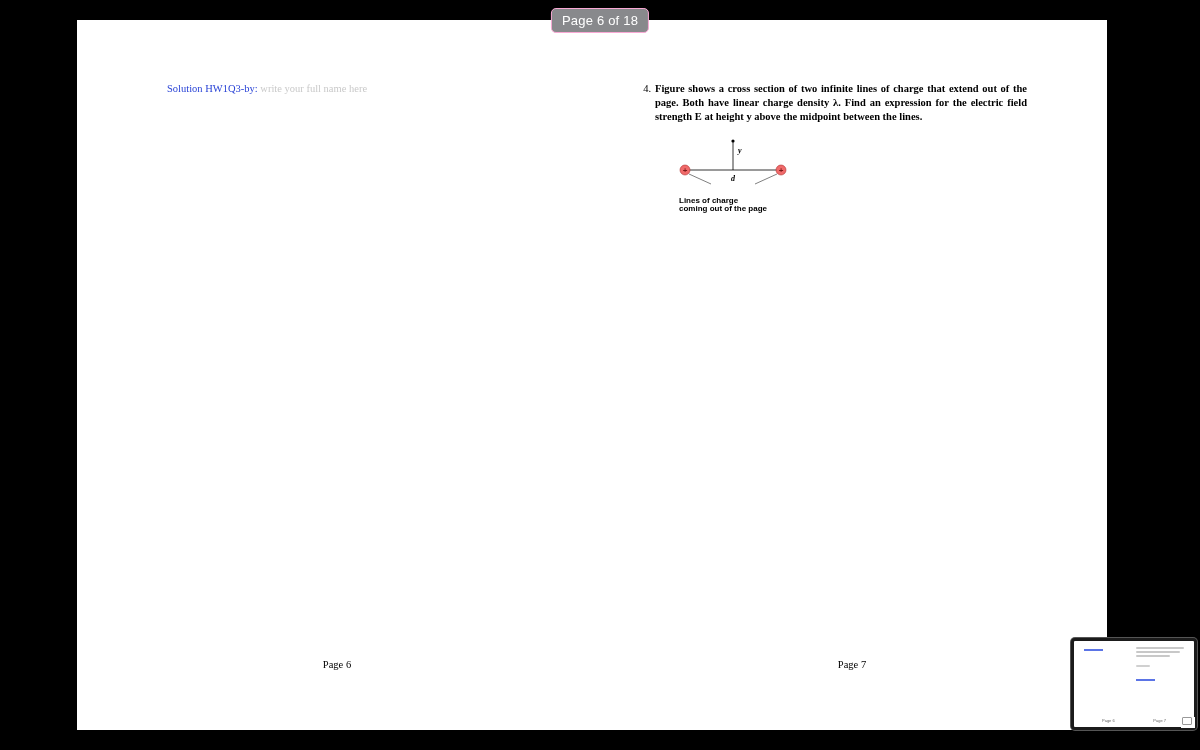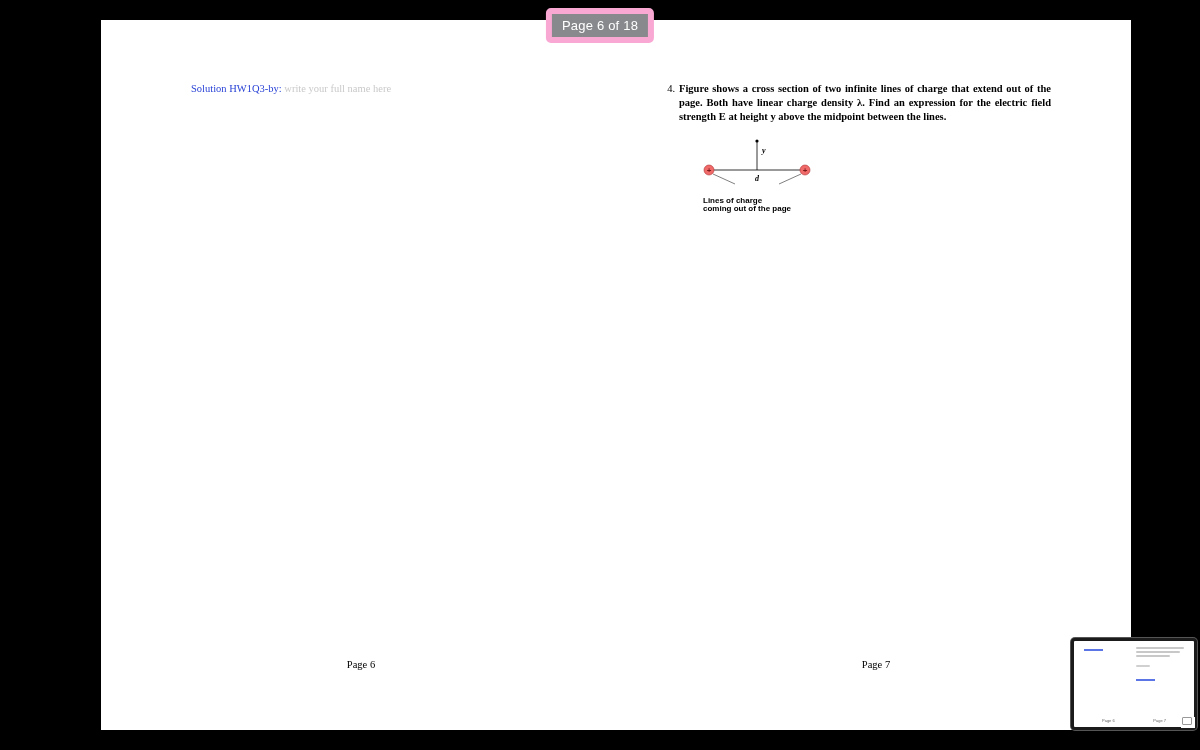--- a/index.html
+++ b/index.html
@@ -6,21 +6,21 @@
   html, body {
     margin: 0; padding: 0;
     width: 1200px; height: 750px;
     background: #000;
     font-family: "Times New Roman", Georgia, serif;
     overflow: hidden;
     position: relative;
   }
   .viewer {
     position: absolute;
-    left: 101px; top: 20px;
+    left: 77px; top: 20px;
     width: 1030px; height: 710px;
     background: #fff;
     display: flex;
     flex-direction: row;
     overflow: hidden;
   }
   .page {
     flex: 1;
     position: relative;
     padding: 62px 40px 40px 90px;
@@ -82,21 +82,21 @@
     position: absolute;
     top: 8px;
     left: 50%;
     transform: translateX(-50%);
     background: #88898c;
     color: #fff;
     font-family: -apple-system, Helvetica, Arial, sans-serif;
     font-size: 13px;
     padding: 4px 10px;
     border-radius: 5px;
-    border: 6px solid #f9a8d4;
+    border: 1px solid #f9a8d4;
     letter-spacing: 0.2px;
   }
 
   .thumb {
     position: absolute;
     right: 3px; bottom: 20px;
     width: 126px; height: 92px;
     background: #fff;
     border: 3px solid #1b1b1b;
     border-radius: 4px;

